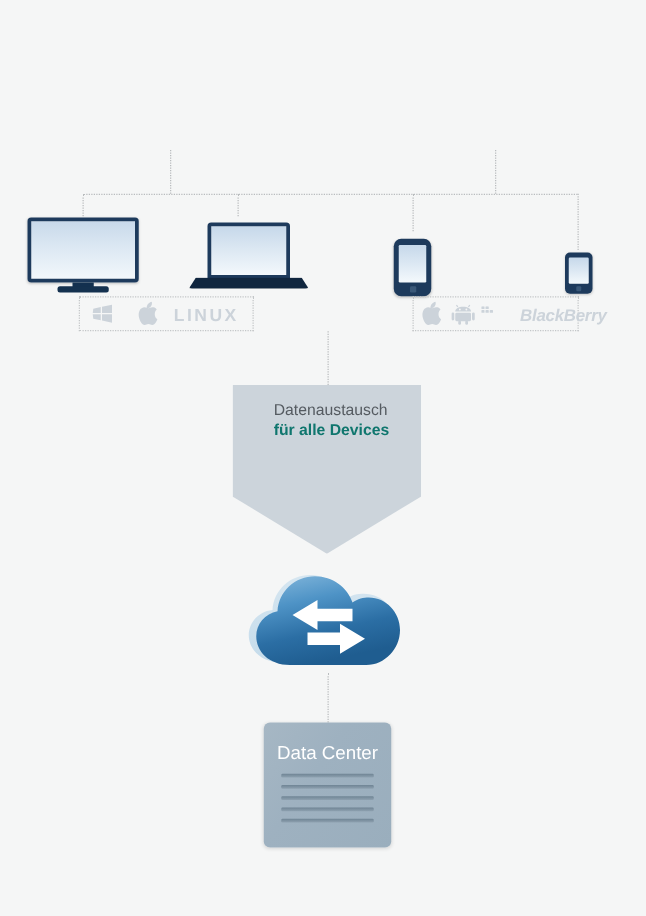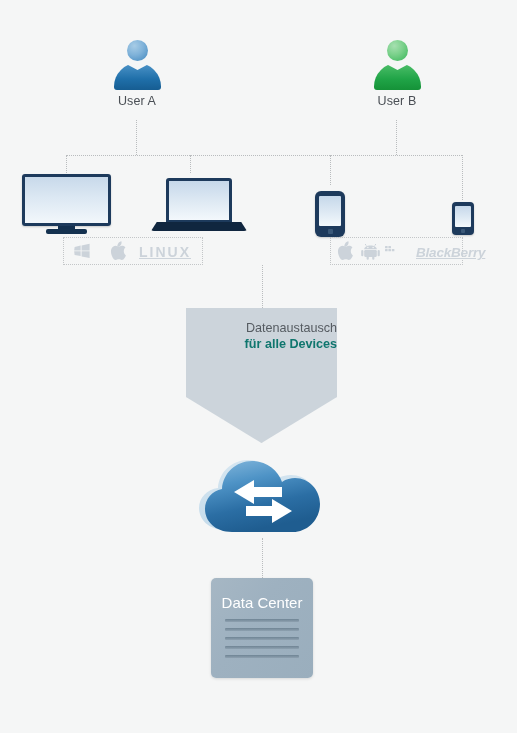--- a/index.html
+++ b/index.html
@@ -93,43 +93,44 @@
     position: absolute;
     background: linear-gradient(to bottom, #c6d8ea 0%, #dce8f3 50%, #f4f9fc 100%);
   }
   .phone-home-btn {
     position: absolute;
     background: #3a5878;
     border-radius: 1px;
   }
 
   
-  .oslogo { position: absolute; color: #ccd3da; text-decoration: underline; }
+  .oslogo { position: absolute; color: #ccd3da; }
   .linux-word {
     font-size: 14px; font-weight: bold; letter-spacing: 2px;
     color: #ccd3da;
   }
   .bb-word {
     font-size: 13.5px; font-weight: bold; font-style: italic;
     color: #ccd3da; letter-spacing: -.2px;
   }
 
   
   .banner {
     position: absolute;
     background: #ccd4db;
     clip-path: polygon(0 0, 100% 0, 100% 66%, 50% 100%, 0 66%);
     box-shadow: 0 1px 2px rgba(0,0,0,.07);
   }
   .banner-inner {
     padding-top: 12px;
-    text-align: right;
+    text-align: left;
     font-size: 12.6px;
     line-height: 16.4px;
     color: #555b61;
+    padding-left: 33px;
   }
   .banner-inner .strong { font-weight: bold; color: #0f766e; }
 
   
   .cloud-wrap { position: absolute; }
 
   
   .dc {
     position: absolute;
     border-radius: 5px;
@@ -150,35 +151,21 @@
     background: linear-gradient(to bottom, #6f8494, #8ea1b0);
     border-radius: 1px;
   }
   .dc-line:last-child { margin-bottom: 0; }
 </style>
 </head>
 <body>
 
 <div id="stage">
 
-  <div class="user" style="left:87px; top:40px;">
-    <div class="user-icon">
-      <div class="user-head" style="background:radial-gradient(circle at 35% 28%, #a7cce6 0%, #7fb2d9 45%, #3f86bd 100%);"></div>
-      <div class="user-body" style="background:linear-gradient(to bottom,#4e95c9 0%,#1f6fa9 60%,#165d92 100%); border-radius:24px 24px 3px 3px; clip-path:polygon(0% 100%, 0% 42%, 12% 20%, 28% 6%, 50% 26%, 72% 6%, 88% 20%, 100% 42%, 100% 100%);"></div>
-    </div>
-    <div class="user-label">User A</div>
-  </div>
-
-  <div class="user" style="left:347px; top:40px;">
-    <div class="user-icon">
-      <div class="user-head" style="background:radial-gradient(circle at 35% 28%, #a6e0b0 0%, #79d08a 45%, #35b457 100%);"></div>
-      <div class="user-body" style="background:linear-gradient(to bottom,#4fc06b 0%,#20a447 60%,#159238 100%); border-radius:24px 24px 3px 3px; clip-path:polygon(0% 100%, 0% 42%, 12% 20%, 28% 6%, 50% 26%, 72% 6%, 88% 20%, 100% 42%, 100% 100%);"></div>
-    </div>
-    <div class="user-label">User B</div>
-  </div>
+
 
   <div class="dot-v" style="left:136px; top:120px; height:35px;"></div>
   <div class="dot-v" style="left:396px; top:120px; height:35px;"></div>
 
   <div class="dot-h" style="left:66px; top:155px; width:396px;"></div>
 
   <div class="dot-v" style="left:66px;  top:155px; height:18px;"></div>
   <div class="dot-v" style="left:190px; top:155px; height:18px;"></div>
   <div class="dot-v" style="left:330px; top:155px; height:30px;"></div>
   <div class="dot-v" style="left:462px; top:155px; height:45px;"></div>

